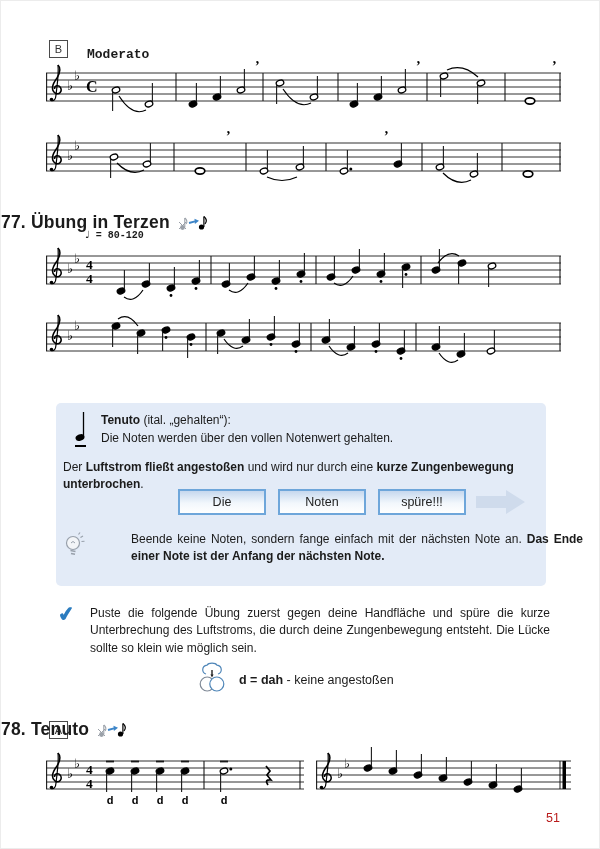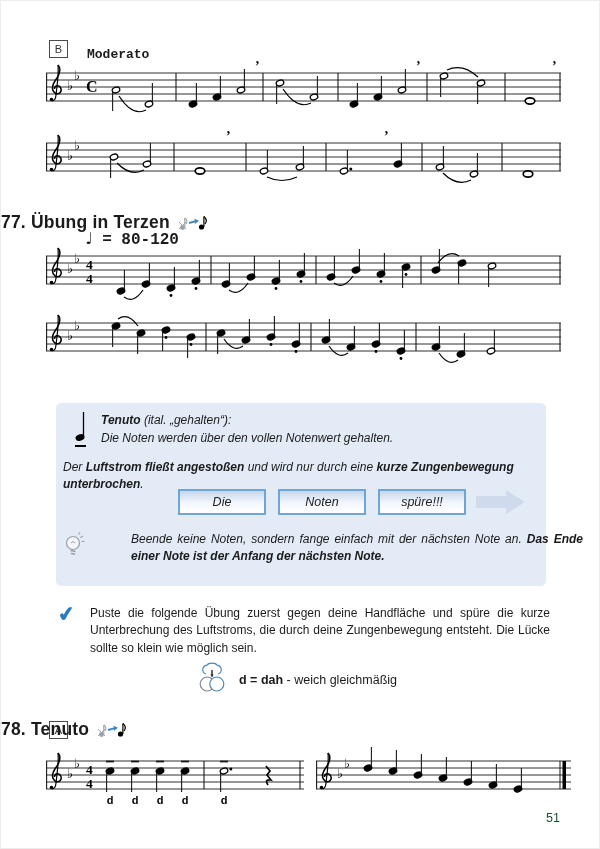--- a/index.html
+++ b/index.html
@@ -6,32 +6,32 @@
   .page{position:relative;width:600px;height:849px;background:#ffffff;
         font-family:"Liberation Sans",sans-serif;color:#1b1b1b;overflow:hidden;
         border:1px solid #ececec;box-sizing:border-box;}
   .abs{position:absolute;}
   svg{overflow:visible;display:block;}
   .secbox{width:17px;height:16px;border:1.2px solid #4a4a4a;display:flex;align-items:center;
           justify-content:center;font-size:11px;color:#333;background:#fff;}
   .serifbold{font-family:Liberation Mono, monospace;font-weight:700;}
   .titlerow{left:0;width:100%;display:flex;align-items:center;gap:8px;}
   .title{font-size:17.5px;font-weight:700;letter-spacing:.2px;}
-  .tempo{font-size:16px;font-weight:700;}
+  .tempo{font-size:10px;font-weight:700;}
   .notefont{font-family:"DejaVu Sans",sans-serif;}
-  .panel{background:var(--panel-bg,#e3ebf7);border-radius:5px;font-style:italic;}
+  .panel{background:var(--panel-bg,#e3ebf7);border-radius:5px;}
   .par{font-size:12px;line-height:1.45;}
   .j{text-align:justify;}
   .b{font-weight:700;}
   .boxrow{display:flex;align-items:center;gap:12px;}
   .flowbox{width:88px;height:26px;border:2px solid var(--box-border,#6ea6da);box-sizing:border-box;
            background:linear-gradient(180deg,#c6d8ee 0%,#f2f7fc 55%,#ffffff 100%);
            display:flex;align-items:center;justify-content:center;font-size:12.5px;color:#222;}
   .check{color:var(--check,#2b7cbf);font-size:20px;font-weight:700;transform:rotate(-8deg);}
-  .pagenum{font-size:12.5px;color:#14532d;}
+  .pagenum{font-size:12.5px;color:#b91c1c;}
   .dahtext{font-size:12.5px;}
 </style>
 </head>
 <body>
 
 <div class="page">
 
   <div class="abs secbox" style="left:48px;top:39px;">
     <span>B</span>
   </div>
@@ -313,21 +313,21 @@
   <div class="abs par j" style="left:89px;top:604px;width:460px;">Puste die folgende Übung zuerst gegen deine Handfläche und spüre die kurze Unterbrechung des Luftstroms, die durch deine Zungenbewegung entsteht. Die Lücke sollte so klein wie möglich sein.</div>
 
   <svg class="abs" style="left:197px;top:661px;" width="28" height="32" viewBox="0 0 28 32">
     <path d="M8,12 C3.5,10.5 3.5,4 9,3.2 C10.5,0.5 17.5,0.5 19,3.2 C24.5,4 24.5,10.5 20,12" fill="#fff" stroke="#4f86b8" stroke-width="1.2"></path>
     <circle cx="9.2" cy="22" r="7" fill="#fff" stroke="#7f8996" stroke-width="1.2"></circle>
     <circle cx="18.8" cy="22" r="7" fill="#fff" stroke="#4f86b8" stroke-width="1.2"></circle>
     <line x1="14" y1="8" x2="14" y2="13" stroke="#222" stroke-width="1.4"></line>
     <polygon points="12.4,12.5 15.6,12.5 14,15.5" fill="#222"></polygon>
   </svg>
   <div class="abs dahtext" style="left:238px;top:672px;">
-    <span class="b">d = dah</span><span> - weich gleichmäßig</span>
+    <span class="b">d = dah</span><span> - keine angestoßen</span>
   </div>
 
   <div class="abs secbox" style="left:48px;top:720px;">
     <span>A</span>
   </div>
   <div class="abs titlerow" style="top:718px;">
     <span class="title">78. Tenuto</span>
     <svg width="30" height="20" viewBox="0 0 30 20">
       <line x1="1" y1="16" x2="8" y2="9" stroke="#9aa0a8" stroke-width="1"></line>
       <line x1="1" y1="9" x2="8" y2="16" stroke="#9aa0a8" stroke-width="1"></line>

